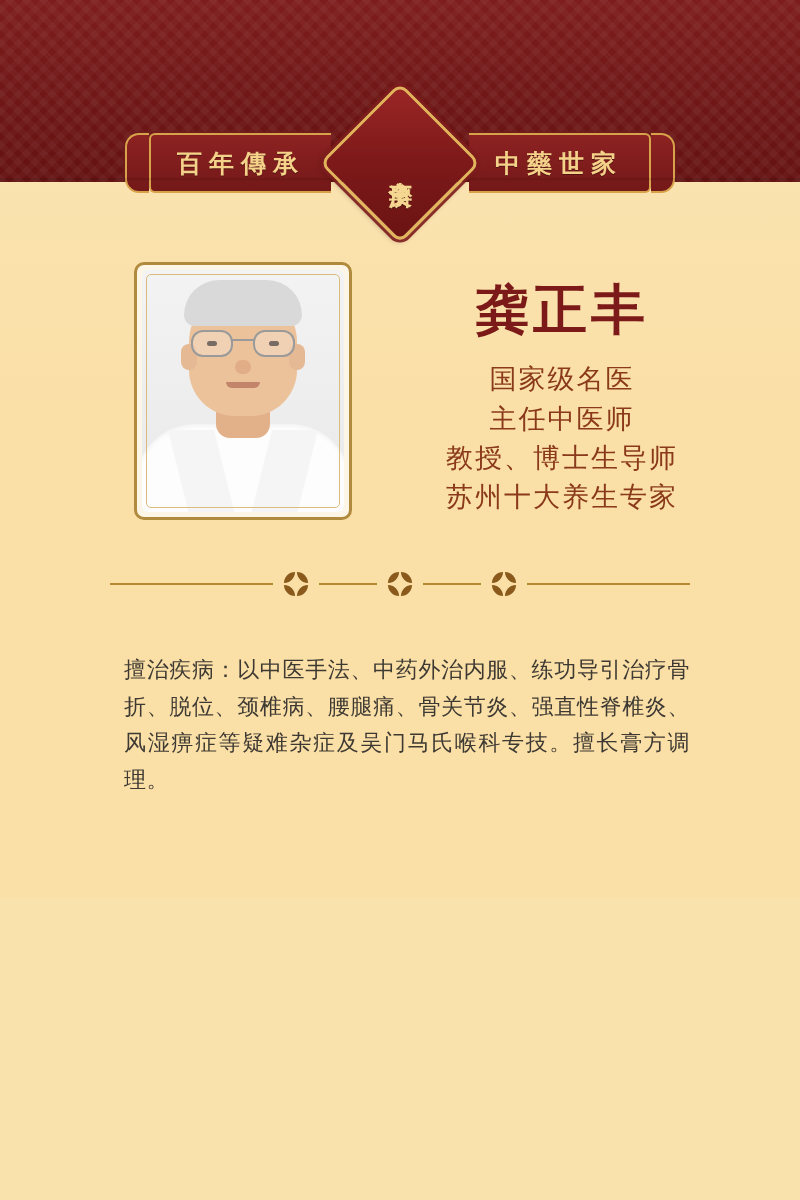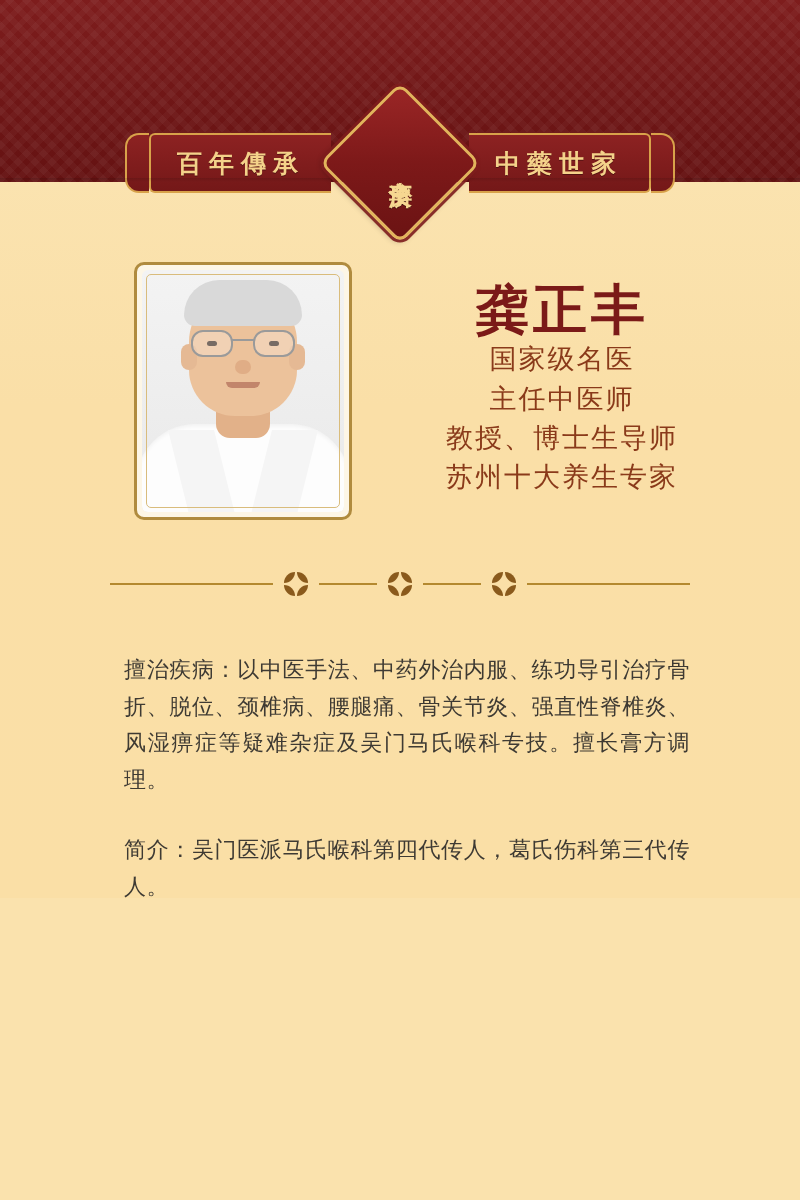--- a/index.html
+++ b/index.html
@@ -271,20 +271,21 @@
     text-align: center;
     width: 300px;
   }
   .doctor-name {
     font-family: "DejaVu Serif", "Liberation Serif", serif;
     font-weight: bold;
     font-size: 54px;
     color: #7b1a18;
     letter-spacing: 4px;
     line-height: 1.1;
+    margin-bottom: 20px;
   }
   .title-line {
     font-family: "DejaVu Serif", "Liberation Serif", serif;
     font-size: 27px;
     color: #8a3a1a;
     line-height: 1.45;
     letter-spacing: 2px;
     white-space: nowrap;
   }
 
@@ -423,16 +424,15 @@
       <span></span>
         <span></span>
         <span></span>
         <span></span>
     </div>
     <div class="line"></div>
   </div>
 
   <div class="body-text">
     <p class="para">擅治疾病：以中医手法、中药外治内服、练功导引治疗骨折、脱位、颈椎病、腰腿痛、骨关节炎、强直性脊椎炎、风湿痹症等疑难杂症及吴门马氏喉科专技。擅长膏方调理。</p>
-    <p class="para">简介：吴门医派马氏喉科第四代传人，葛氏伤科第三代传人。</p>
   </div>
 
 </div>
 
 </body></html>

